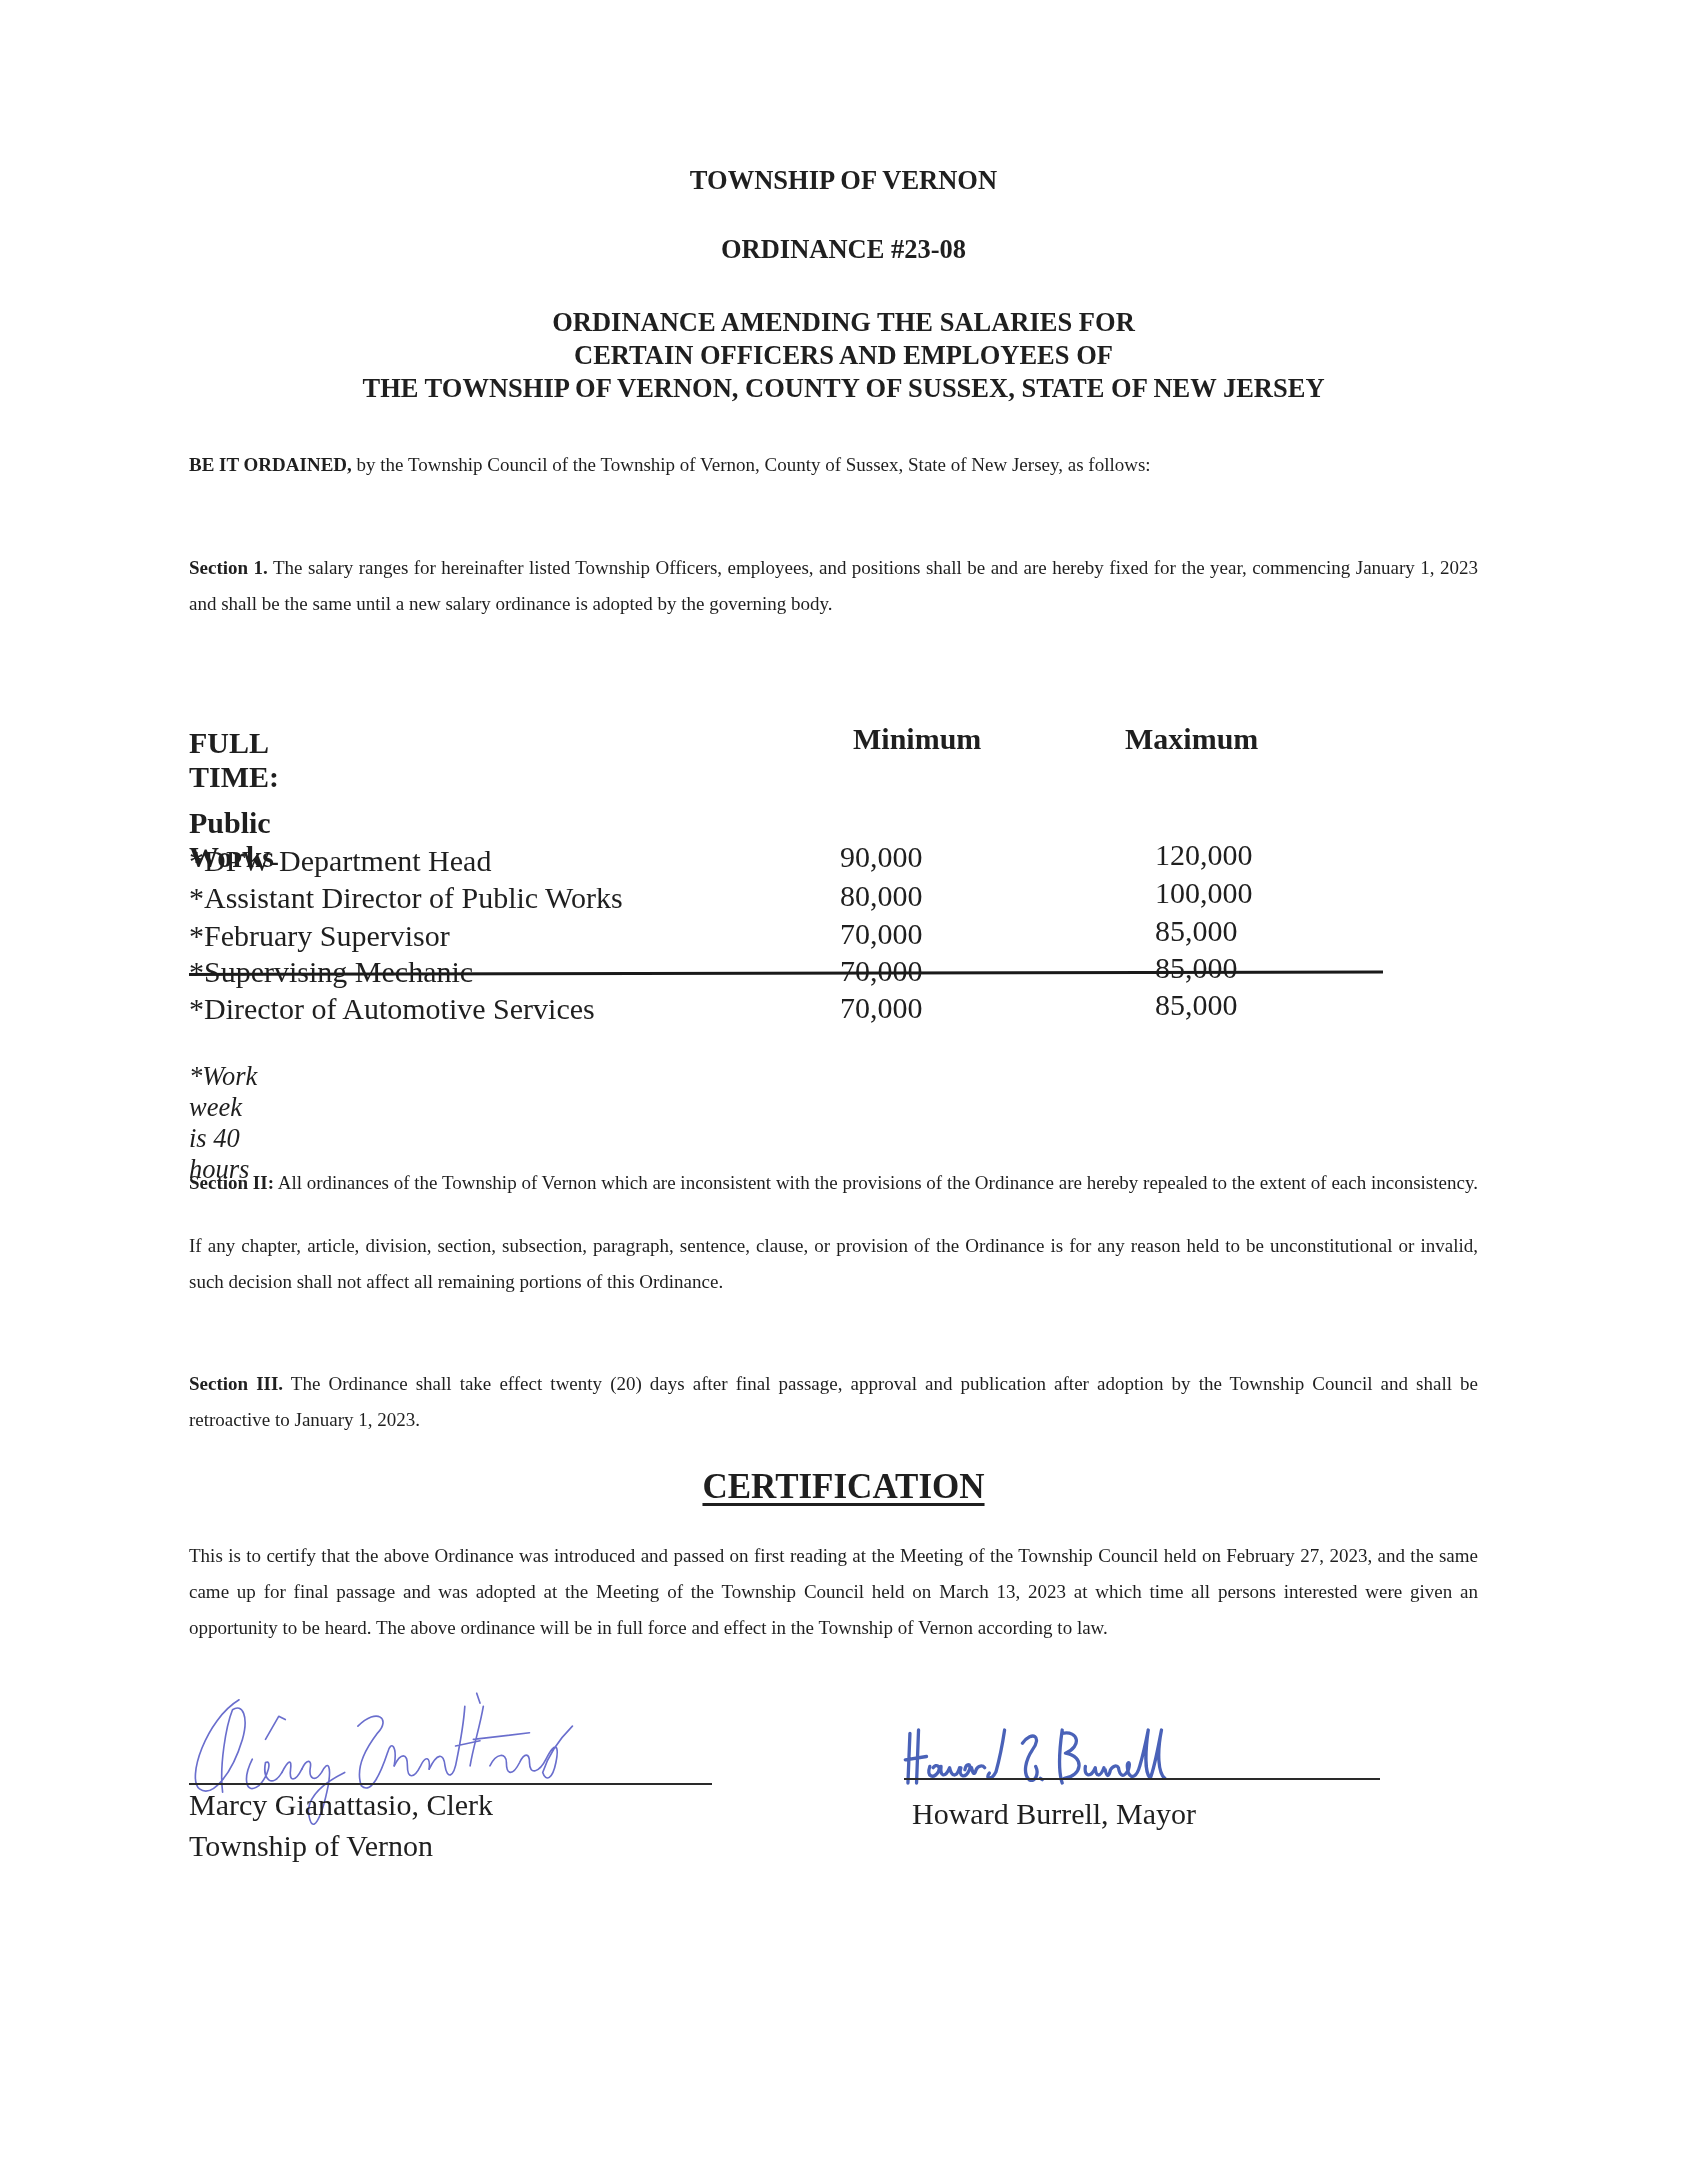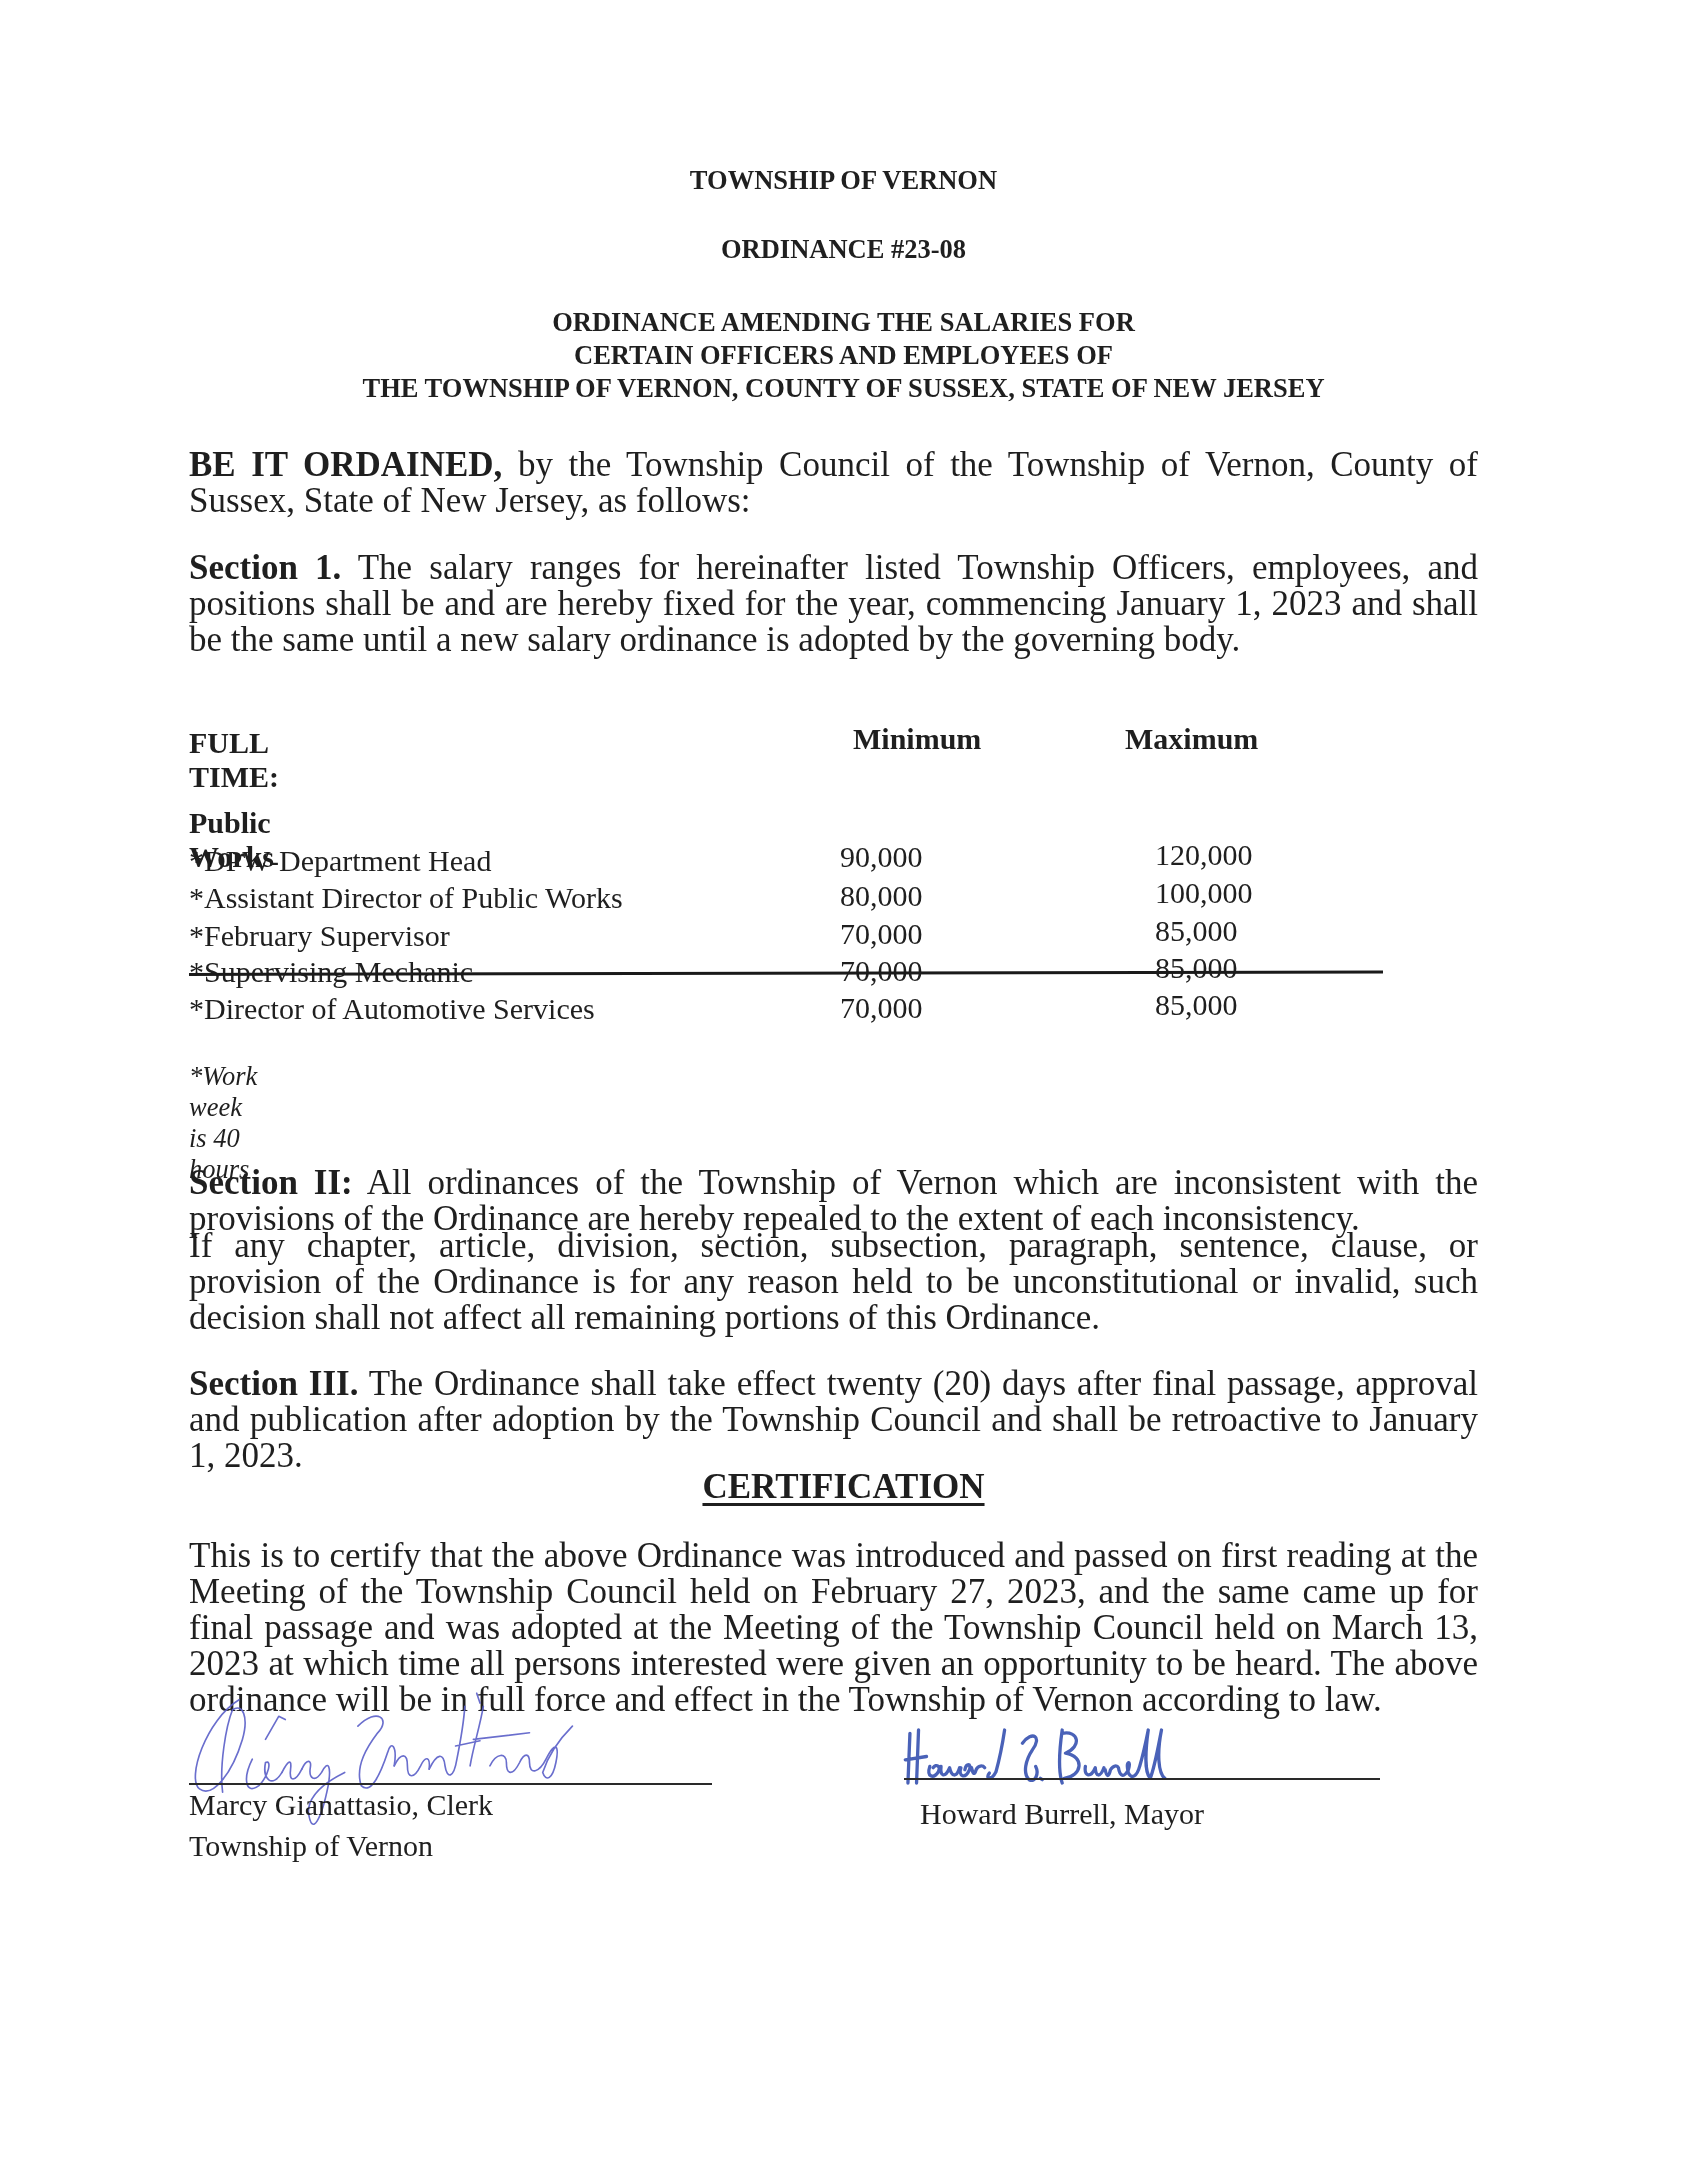--- a/index.html
+++ b/index.html
@@ -1,21 +1,21 @@
 <!DOCTYPE html>
 <html style="font-size:10.6px"><head>
 <meta charset="utf-8">
 <style>
   html, body { margin: 0; padding: 0; background: #ffffff; }
   body { width: 1687px; height: 2183px; position: relative; overflow: hidden;
          font-family: "Liberation Serif", "DejaVu Serif", serif; color: #1f1f1f; }
   .abs { position: absolute; }
   .center { left: 0; width: 1687px; text-align: center; }
   .hdr { font-weight: bold; font-size: 26.5px; line-height: 32px; white-space: nowrap; }
-  .para { left: 189px; width: 1289px; font-size: 35px; line-height: 36px; text-align: justify; }
+  .para { left: 189px; width: 1289px; font-size: 19px; line-height: 36px; text-align: justify; }
   .para b { font-weight: bold; }
   .tbl-head { font-weight: bold; font-size: 30px; }
   .row { font-size: 30px; white-space: nowrap; }
   .num { font-size: 30px; }
   .strike-line { height: 2.6px; background: #1a1a1a; }
   .sig-line { height: 2px; background: #2a2a2a; }
   .cert { font-weight: bold; font-size: 35px; text-decoration: underline; text-decoration-thickness: 2.6px; text-underline-offset: 5.3px; }
   .italic { font-style: italic; font-size: 26.5px; }
   .sig-name { font-size: 30px; white-space: nowrap; }
   svg.sig { position: absolute; overflow: visible; }
@@ -102,14 +102,14 @@
 <svg class="sig" style="left:900px;top:1720px;" width="331" height="73" viewBox="0 0 500 110">
   <g fill="none" stroke="#4a62b8" stroke-width="5" stroke-linecap="round" stroke-linejoin="round">
     <path d="M15 20 L 12 95 M 28 15 L 25 95 M 8 60 L 40 55"></path>
     <path d="M45 70 C 40 85, 50 90, 58 78 C 62 70, 55 65, 50 72 M 62 70 C 60 85, 68 88, 75 72 C 78 85, 85 88, 90 72 M 92 72 C 88 85, 98 90, 105 75 C 108 65, 100 65, 98 75 M 108 72 C 110 80, 112 85, 115 75 C 118 68, 125 68, 128 72 M 135 80 C 128 88, 138 92, 145 78 C 150 60, 155 35, 158 15"></path>
     <path d="M185 35 C 200 15, 215 25, 200 45 C 190 60, 185 80, 195 90 C 205 95, 210 80, 205 70 M 212 88 L 215 90"></path>
     <path d="M245 15 C 240 50, 240 80, 245 95 M 245 20 C 270 15, 275 40, 250 50 C 280 55, 275 85, 248 88"></path>
     <path d="M280 70 C 278 85, 288 88, 295 72 C 296 85, 302 88, 308 72 M 310 75 C 312 85, 315 88, 318 75 C 322 68, 328 68, 330 72 C 332 85, 338 88, 345 75 C 350 60, 340 60, 345 80 C 350 90, 358 85, 362 70 C 368 50, 372 30, 375 15 C 370 50, 370 80, 378 88 C 385 70, 390 40, 395 15 C 388 50, 390 80, 400 88"></path>
   </g>
 </svg>
 <div class="abs sig-line" style="left:904px;width:476px;top:1778px;"></div>
-<div class="abs sig-name" style="left:912px;top:1797px;margin-left:8px;">Howard Burrell, Mayor</div>
+<div class="abs sig-name" style="left:912px;top:1797px;">Howard Burrell, Mayor</div>
 
 
 </body></html>

